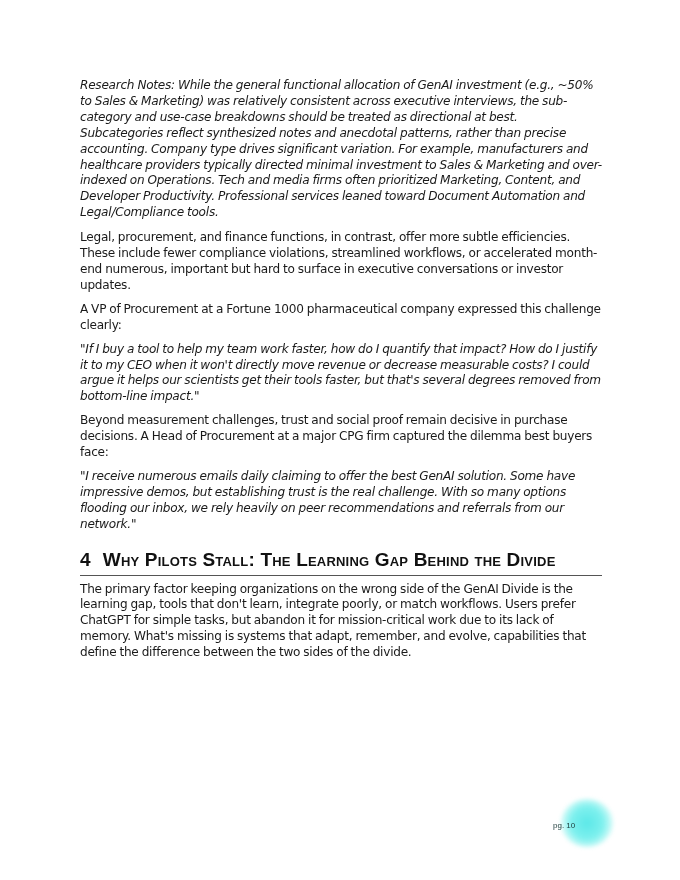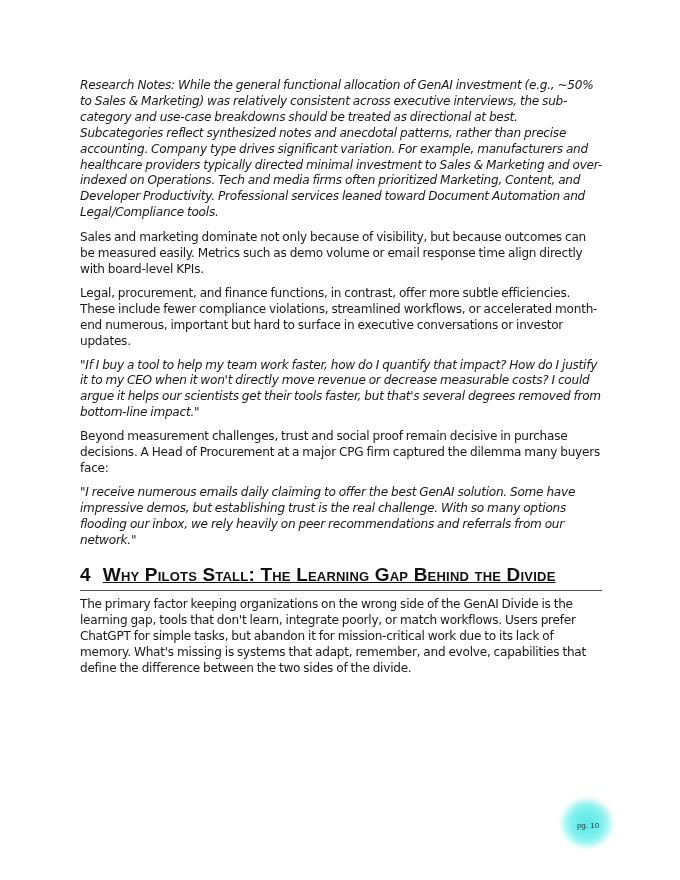--- a/index.html
+++ b/index.html
@@ -3,34 +3,34 @@
   <meta charset="utf-8">
   <style>
     html, body { margin: 0; padding: 0; background: #ffffff; }
     body { width: 680px; height: 880px; position: relative; overflow: hidden; font-family: "DejaVu Sans", sans-serif; color: #1a1a1a; }
     .page { position: absolute; left: 80px; top: 78px; width: 522px; }
     p { margin: 0 0 8px 0; font-size: 12.1px; line-height: 15.9px; letter-spacing: -0.25px; word-spacing: -0.5px; }
     p.italic { font-style: italic; }
     .note { margin-bottom: 9px; }
     h2.section { margin: 16px 0 6px 0; padding-bottom: 4px; border-bottom: 1px solid #555; font-family: "Liberation Sans", sans-serif; font-weight: bold; font-size: 18px; letter-spacing: 0.2px; display: flex; align-items: baseline; color: #111; }
     h2.section .num { margin-right: 12px; font-size: 19px; }
-    h2.section .title { font-variant: small-caps; font-size: 19px; text-decoration: underline; }
-    .pg-badge { position: absolute; left: 553px; top: 795px; width: 70px; height: 60px; display: flex; align-items: center; justify-content: center; }
+    h2.section .title { font-variant: small-caps; font-size: 19px; }
+    .pg-badge { position: absolute; left: 553px; top: 795px; width: 70px; height: 60px; display: flex; align-items: center; }
     .pg-badge .glow { position: absolute; left: 8px; top: 4px; width: 52px; height: 48px; border-radius: 50%; background: radial-gradient(circle, #5be8e8 0%, #7ef0ee 45%, rgba(160,245,240,0.5) 70%, rgba(255,255,255,0) 100%); filter: blur(2px); }
     .pg-badge .label { position: relative; font-family: "Liberation Sans", sans-serif; font-size: 8px; color: #1c3a3a; }
   </style>
 </head>
 <body>
 
 <div class="page">
   <p class="italic note">Research Notes: While the general functional allocation of GenAI investment (e.g., ~50% to Sales &amp; Marketing) was relatively consistent across executive interviews, the sub-category and use-case breakdowns should be treated as directional at best. Subcategories reflect synthesized notes and anecdotal patterns, rather than precise accounting. Company type drives significant variation. For example, manufacturers and healthcare providers typically directed minimal investment to Sales &amp; Marketing and over-indexed on Operations. Tech and media firms often prioritized Marketing, Content, and Developer Productivity. Professional services leaned toward Document Automation and Legal/Compliance tools.</p>
-  <p>Sales and marketing dominate not only because of visibility, but because outcomes can be measured easily. Metrics such as demo volume or email response time align directly with board-level KPIs.</p>
   <p>Legal, procurement, and finance functions, in contrast, offer more subtle efficiencies. These include fewer compliance violations, streamlined workflows, or accelerated month-end numerous, important but hard to surface in executive conversations or investor updates.</p>
+  <p>A VP of Procurement at a Fortune 1000 pharmaceutical company expressed this challenge clearly:</p>
   <p class="italic">"If I buy a tool to help my team work faster, how do I quantify that impact? How do I justify it to my CEO when it won't directly move revenue or decrease measurable costs? I could argue it helps our scientists get their tools faster, but that's several degrees removed from bottom-line impact."</p>
-  <p>Beyond measurement challenges, trust and social proof remain decisive in purchase decisions. A Head of Procurement at a major CPG firm captured the dilemma many buyers face:</p>
+  <p>Beyond measurement challenges, trust and social proof remain decisive in purchase decisions. A Head of Procurement at a major CPG firm captured the dilemma best buyers face:</p>
   <p class="italic">"I receive numerous emails daily claiming to offer the best GenAI solution. Some have impressive demos, but establishing trust is the real challenge. With so many options flooding our inbox, we rely heavily on peer recommendations and referrals from our network."</p>
 
   <h2 class="section">
     <span class="num">4</span>
     <span class="title">Why Pilots Stall: The Learning Gap Behind the Divide</span>
   </h2>
   <p>The primary factor keeping organizations on the wrong side of the GenAI Divide is the learning gap, tools that don't learn, integrate poorly, or match workflows. Users prefer ChatGPT for simple tasks, but abandon it for mission-critical work due to its lack of memory. What's missing is systems that adapt, remember, and evolve, capabilities that define the difference between the two sides of the divide.</p>
 </div>
 
 <div class="pg-badge">

